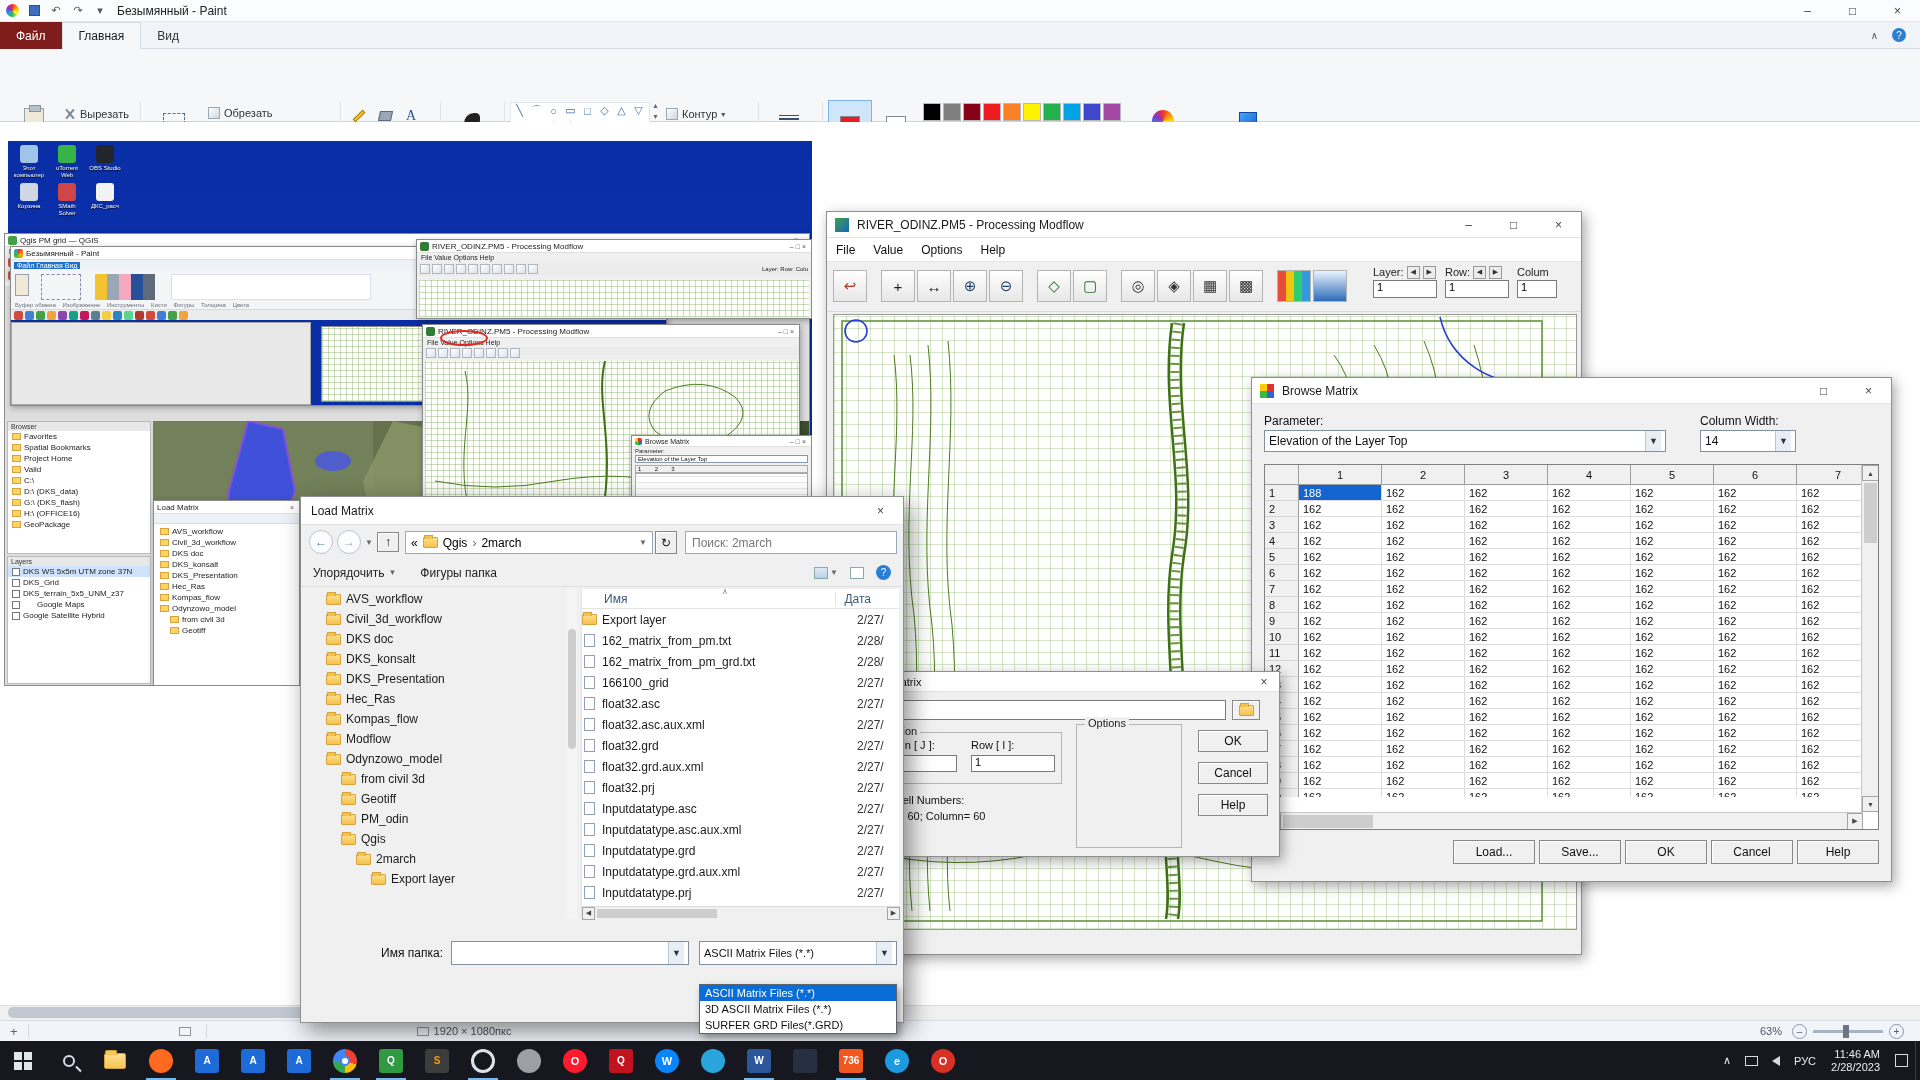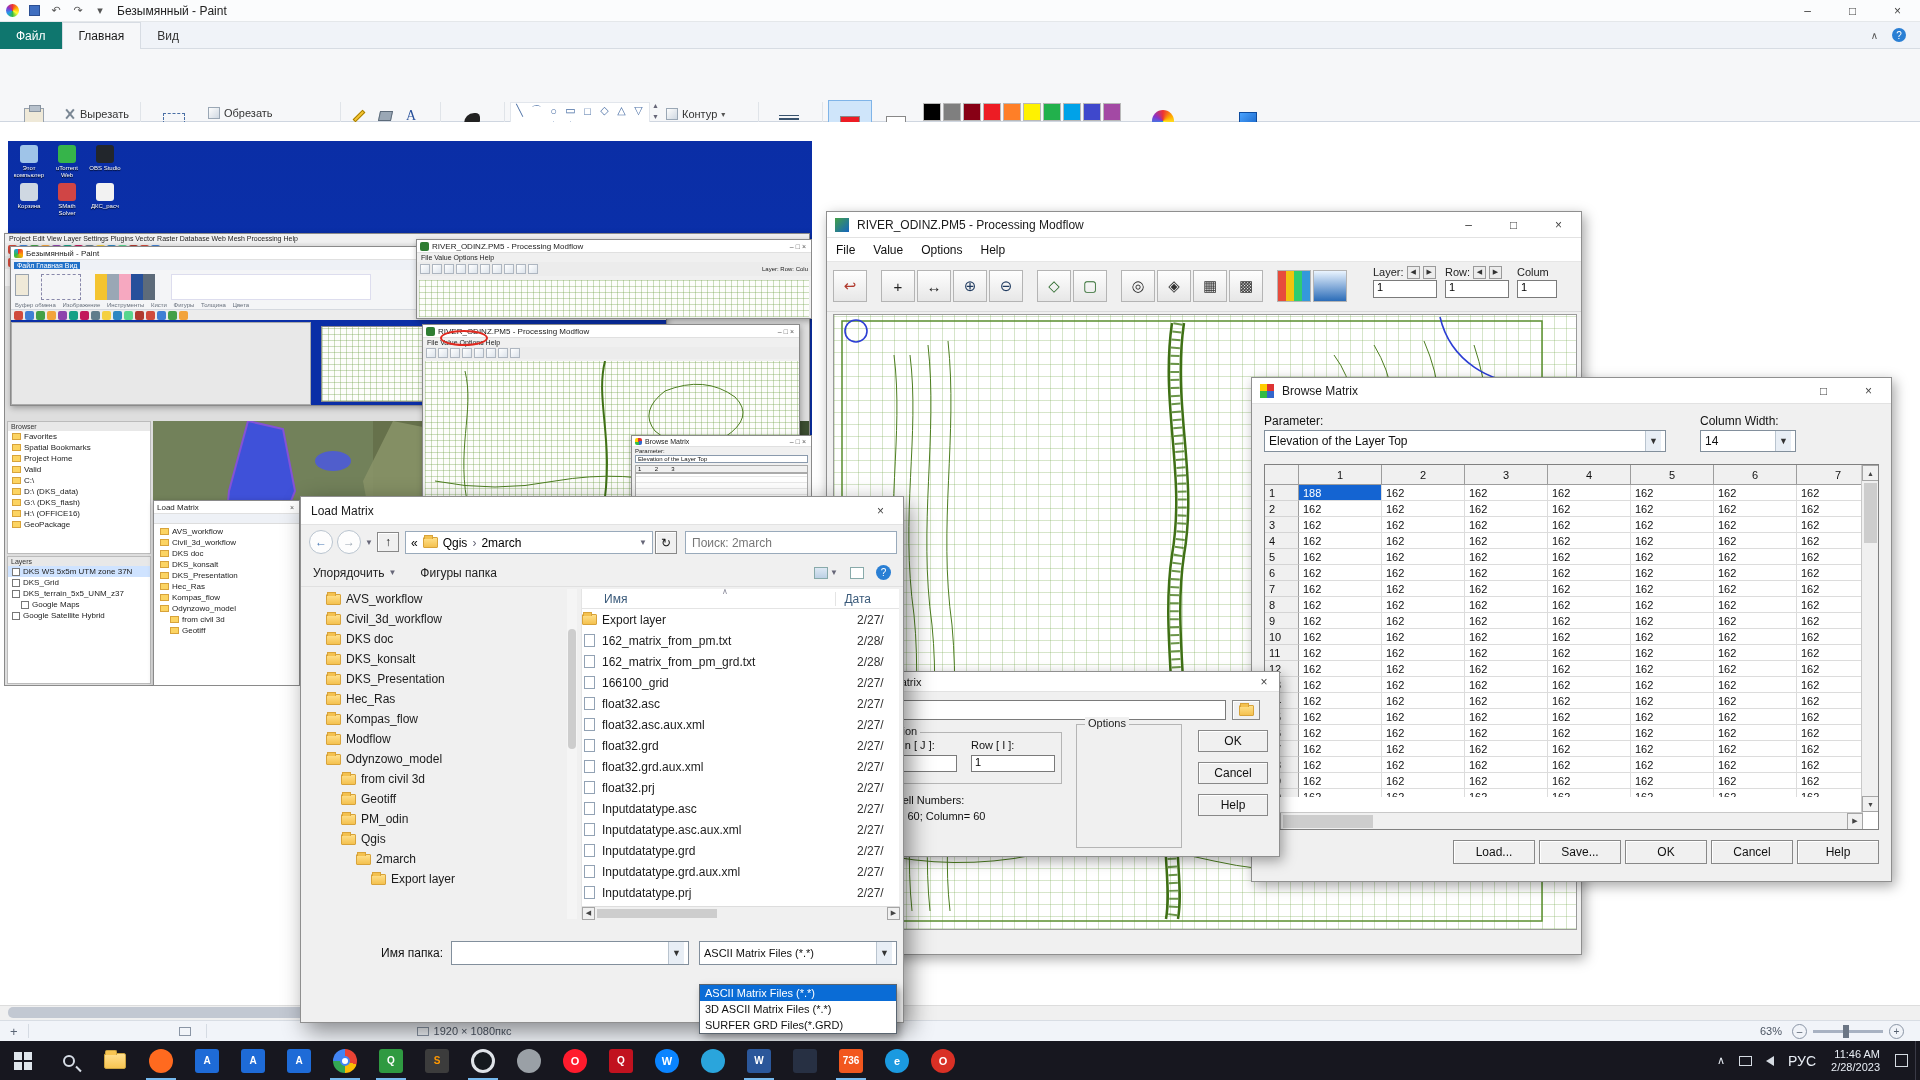--- a/index.html
+++ b/index.html
@@ -17,21 +17,21 @@
 .combo .arr{margin-left:auto;width:16px;height:100%;display:flex;align-items:center;justify-content:center;font-size:9px;color:#333;background:#e8eef5;border-left:1px solid #b9c4cf}
 .groupbox{position:absolute;border:1px solid #b5b5b5}
 .groupbox .glabel{position:absolute;top:-8px;left:8px;background:#f0f0f0;padding:0 3px;font-size:11px;color:#222}
 .radio{width:12px;height:12px;border:1px solid #666;border-radius:50%;background:#fff;position:relative;flex:0 0 auto}
 .radio.on::after{content:"";position:absolute;inset:3px;background:#222;border-radius:50%}
 
 #ptitle{left:0;top:0;width:1920px;height:22px;background:#fbfcfd;border-bottom:1px solid #e4e7ea;display:flex;align-items:center}
 .qat{width:14px;height:14px;margin-left:8px;display:flex;align-items:center;justify-content:center;font-size:11px;color:#555}
 #ptabs{left:0;top:22px;width:1920px;height:27px;background:#f0f3f8;border-bottom:1px solid #d7dce3;display:flex}
 .tab{height:27px;display:flex;align-items:center;justify-content:center;font-size:12px;color:#333;padding:0 16px}
-.tab.filetab{background:#0f766e;color:#fff}
+.tab.filetab{background:#7f1d1d;color:#fff}
 .tab.active{background:#f6f7f9;border:1px solid #d7dce3;border-bottom:none;color:#1a1a1a}
 #ribbon{left:0;top:49px;width:1920px;height:73px;background:#f6f7f9;border-bottom:1px solid #cfd6e0}
 .rlabel{position:absolute;top:102px;font-size:11px;color:#68717d;text-align:center}
 .divv{position:absolute;top:53px;width:1px;height:60px;background:#e0e4e9}
 .rsmall{position:absolute;display:flex;align-items:center;gap:4px;font-size:11px;color:#333;height:16px}
 .rico{width:12px;height:12px;border:1px solid #9aa7b5;background:linear-gradient(135deg,#fdfdfd,#cfd8e2);flex:0 0 auto}
 .bigbtn{position:absolute;display:flex;flex-direction:column;align-items:center;justify-content:center;gap:2px;font-size:11px;color:#333;border:1px solid transparent}
 .caret{font-size:8px;color:#555}
 .sw{width:18px;height:18px;border:1px solid #b9b9b9;margin:1px}
 .sw.empty{background:#fff;border:1px solid #dcdcdc}
@@ -364,20 +364,25 @@
         <div class="dimg" style="background: rgb(208, 69, 69);"></div>
         <div class="dlbl">SMath Solver</div>
       </div>
       <div class="dicon">
         <div class="dimg" style="background: rgb(242, 242, 242);"></div>
         <div class="dlbl">ДКС_расч</div>
       </div>
     </div>
 
   <div class="mwin" style="left:0;top:92px;width:806px;height:453px">
+    <div class="mtitle">
+      <span class="qdot" style="background:#43a047"></span>
+      <span>Qgis PM grid — QGIS</span>
+        <span class="mctl">–□×</span>
+    </div>
     <div class="t7" style="padding:1px 4px;color:#222;white-space:nowrap;overflow:hidden">Project  Edit  View  Layer  Settings  Plugins  Vector  Raster  Database  Web  Mesh  Processing  Help</div>
     <div class="flex" id="qtb1" style="height:13px;gap:2px;padding:0 3px;background:#ececec">
         <div class="qdot" style="background: rgb(208, 75, 60);"></div>
         <div class="qdot" style="background: rgb(63, 127, 212);"></div>
         <div class="qdot" style="background: rgb(67, 160, 71);"></div>
         <div class="qdot" style="background: rgb(242, 163, 60);"></div>
         <div class="qdot" style="background: rgb(142, 68, 173);"></div>
         <div class="qdot" style="background: rgb(22, 160, 133);"></div>
         <div class="qdot" style="background: rgb(194, 24, 91);"></div>
         <div class="qdot" style="background: rgb(96, 125, 139);"></div>
@@ -451,21 +456,21 @@
             <div>DKS WS 5x5m UTM zone 37N</div>
           </div>
           <div class="flex t8" style="gap: 3px; padding: 1px 4px; color: rgb(34, 34, 34);">
             <div class="chk"></div>
             <div>DKS_Grid</div>
           </div>
           <div class="flex t8" style="gap: 3px; padding: 1px 4px; color: rgb(34, 34, 34);">
             <div class="chk"></div>
             <div>DKS_terrain_5x5_UNM_z37</div>
           </div>
-          <div class="flex t8" style="gap: 3px; padding: 1px 13px; color: rgb(34, 34, 34); align-items: flex-end;">
+          <div class="flex t8" style="gap: 17px; padding: 1px 4px; color: rgb(34, 34, 34); align-items: flex-end;">
             <div class="chk"></div>
             <div>Google Maps</div>
           </div>
           <div class="flex t8" style="gap: 3px; padding: 1px 4px; color: rgb(34, 34, 34);">
             <div class="chk"></div>
             <div>Google Satellite Hybrid</div>
           </div>
         </div>
     </div>
     <div class="abs" style="left:148px;top:187px;width:656px;height:264px;overflow:hidden">
@@ -1322,21 +1327,21 @@
       </div>
     </div>
   <div id="tray">
     <span class="trayico" style="font-size:11px">∧</span>
     <span class="trayico">
         <span class="net-ico"></span>
       </span>
     <span class="trayico">
         <span class="vol-ico"></span>
       </span>
-    <span class="trayico" style="font-size:14px">РУС</span>
+    <span class="trayico" style="font-size:11px">РУС</span>
     <div id="clock">
       <div>11:46 AM</div>
       <div>2/28/2023</div>
     </div>
     <span class="trayico">
         <span class="ac-ico"></span>
       </span>
     <span style="width:5px;height:39px;border-left:1px solid #3a3a46;display:block"></span>
   </div>
 </div>

